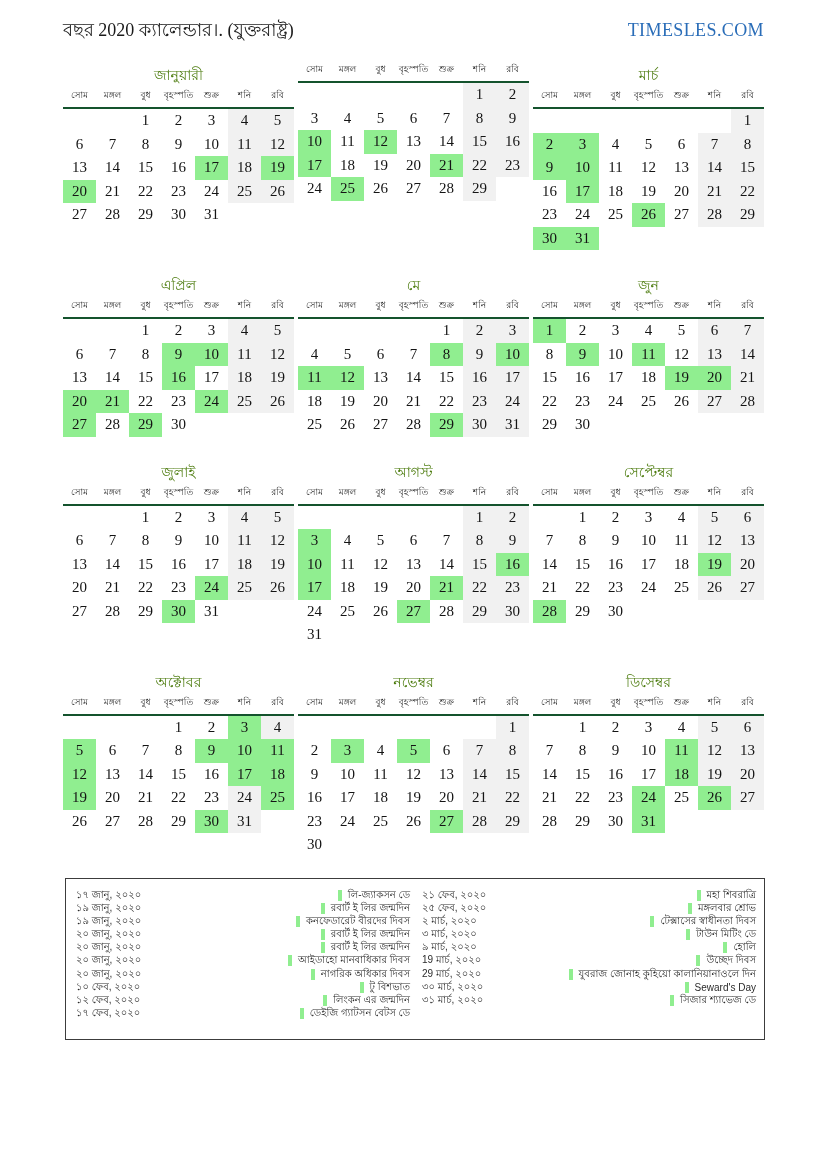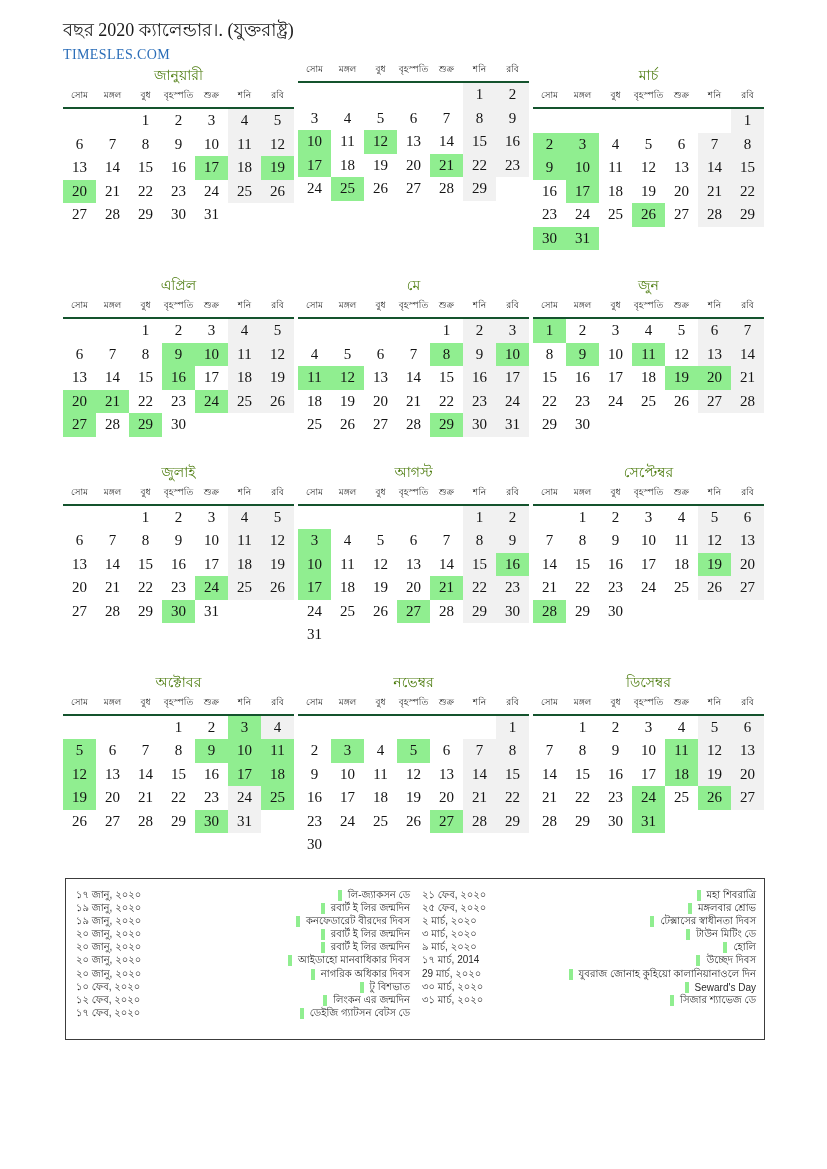--- a/index.html
+++ b/index.html
@@ -2,29 +2,29 @@
 <html><head>
 <meta charset="utf-8">
 <style>
   html,body{margin:0;padding:0;}
   body{
     width:827px;height:1169px;background:#ffffff;position:relative;
     font-family:"Liberation Sans","DejaVu Sans",sans-serif;color:#1a1a1a;
   }
   .topbar{
     position:absolute;top:16px;left:63px;width:701px;
-    display:flex;justify-content:space-between;align-items:baseline;flex-direction:column;
+    display:flex;justify-content:space-between;align-items:baseline;
   }
   .page-title{
     font-family:"Liberation Serif","DejaVu Serif",serif;
     font-size:18px;color:#1a1a1a;
   }
   .site-link{
     font-family:"Liberation Serif","DejaVu Serif",serif;
-    font-size:14px;color:#2a6db8;letter-spacing:.4px;cursor:pointer;text-decoration:none;
+    font-size:18px;color:#2a6db8;letter-spacing:.4px;cursor:pointer;text-decoration:none;
   }
   .months{
     position:absolute;top:62px;left:63px;
     display:grid;grid-template-columns:repeat(3,231px);column-gap:4px;row-gap:22px;
   }
   .month{width:231px;}
   .mtitle{
     text-align:center;color:#4d7c0f;font-size:14px;height:26px;line-height:26px;
   }
   .wrow{
@@ -769,21 +769,21 @@
   <div class="lrow">
     <span class="ldate">৯ মার্চ, ২০২০</span>
     <span class="lname">
           <i class="lbar"></i>
           <span class="lnm-text">হোলি</span>
         </span>
   </div>
 
 
   <div class="lrow">
-    <span class="ldate">১৭ মার্চ, 2014</span>
+    <span class="ldate">19 মার্চ, ২০২০</span>
     <span class="lname">
           <i class="lbar"></i>
           <span class="lnm-text">উচ্ছেদ দিবস</span>
         </span>
   </div>
 
   <div class="lrow">
     <span class="ldate">29 মার্চ, ২০২০</span>
     <span class="lname">
           <i class="lbar"></i>

